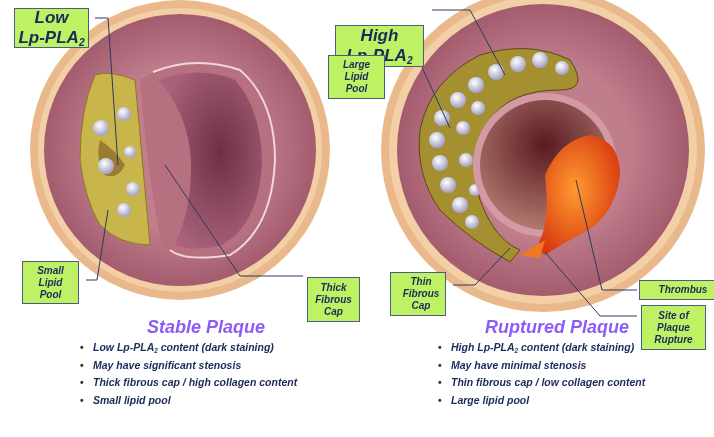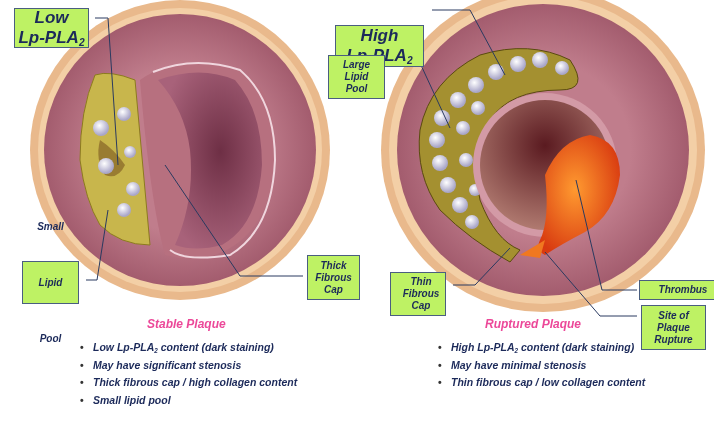--- a/index.html
+++ b/index.html
@@ -3,21 +3,21 @@
 <meta charset="utf-8">
 <style>
   html, body { margin: 0; padding: 0; background: #ffffff; }
   body { width: 714px; height: 437px; position: relative; overflow: hidden; font-family: "Liberation Sans", sans-serif; }
   .art { position: absolute; left: 0; top: 0; width: 714px; height: 437px; }
   .label-box { position: absolute; background: #bef264; border: 1.5px solid #4a5e80; color: #1c2a5a; font-style: italic; font-weight: bold; text-align: center; display: flex; align-items: center; justify-content: center; flex-direction: column; line-height: 1.15; box-sizing: border-box; }
   .label-big { font-size: 17px; }
   .label-small { font-size: 10px; line-height: 1.2; }
   .label-box span { display: block; }
   sub { font-size: 0.6em; vertical-align: -0.25em; }
-  .panel-title { position: absolute; font-size: 12px; font-style: italic; font-weight: bold; color: #ec4899; }
+  .panel-title { position: absolute; font-size: 18px; font-style: italic; font-weight: bold; color: #8b5cf6; }
   .bullets { position: absolute; list-style: none; margin: 0; padding: 0; font-size: 10.5px; font-style: italic; font-weight: bold; color: #1c2a5a; }
   .bullets li { height: 17.5px; position: relative; padding-left: 13px; }
   .bullets li::before { content: "•"; position: absolute; left: 0; top: 0; font-style: normal; color: #333; }
 </style>
 </head>
 <body>
 
 <svg class="art" viewBox="0 0 714 437">
   <defs>
     <radialGradient id="medG" cx="50%" cy="50%" r="50%">
@@ -97,26 +97,26 @@
     <polyline points="453,285 475,285 510,248"></polyline>
     <polyline points="637,290 602,290 576,180"></polyline>
     <polyline points="637,316 600,316 545,252"></polyline>
   </g>
 </svg>
 
 <div class="label-box label-big" style="left:14px;top:8px;width:75px;height:40px;">
   <span>Low</span>
   <span><span style="display:inline">Lp-PLA</span><sub>2</sub></span>
 </div>
-<div class="label-box label-small" style="left:22px;top:261px;width:57px;height:43px;gap:44px;">
+<div class="label-box label-small" style="left:22px;top:261px;width:57px;height:43px;">
   <span>Small</span>
   <span>Lipid</span>
   <span>Pool</span>
 </div>
-<div class="label-box label-small" style="left:307px;top:255px;width:53px;height:45px;">
+<div class="label-box label-small" style="left:307px;top:277px;width:53px;height:45px;">
   <span>Thick</span>
   <span>Fibrous</span>
   <span>Cap</span>
 </div>
 
 <div class="label-box label-big" style="left:335px;top:1px;width:89px;height:42px;margin-top:24px;">
   <span>High</span>
   <span><span style="display:inline">Lp-PLA</span><sub>2</sub></span>
 </div>
 <div class="label-box label-small" style="left:328px;top:55px;width:57px;height:44px;">
@@ -144,13 +144,14 @@
 <ul class="bullets" style="left:80px;top:341px;">
   <li><span>Low Lp-PLA</span><sub>2</sub><span> content (dark staining)</span></li>
   <li><span>May have significant stenosis</span></li>
   <li><span>Thick fibrous cap / high collagen content</span></li>
   <li><span>Small lipid pool</span></li>
 </ul>
 <ul class="bullets" style="left:438px;top:341px;">
   <li><span>High Lp-PLA</span><sub>2</sub><span> content (dark staining)</span></li>
   <li><span>May have minimal stenosis</span></li>
   <li><span>Thin fibrous cap / low collagen content</span></li>
+  <li><span>Large lipid pool</span></li>
 </ul>
 
 </body></html>

